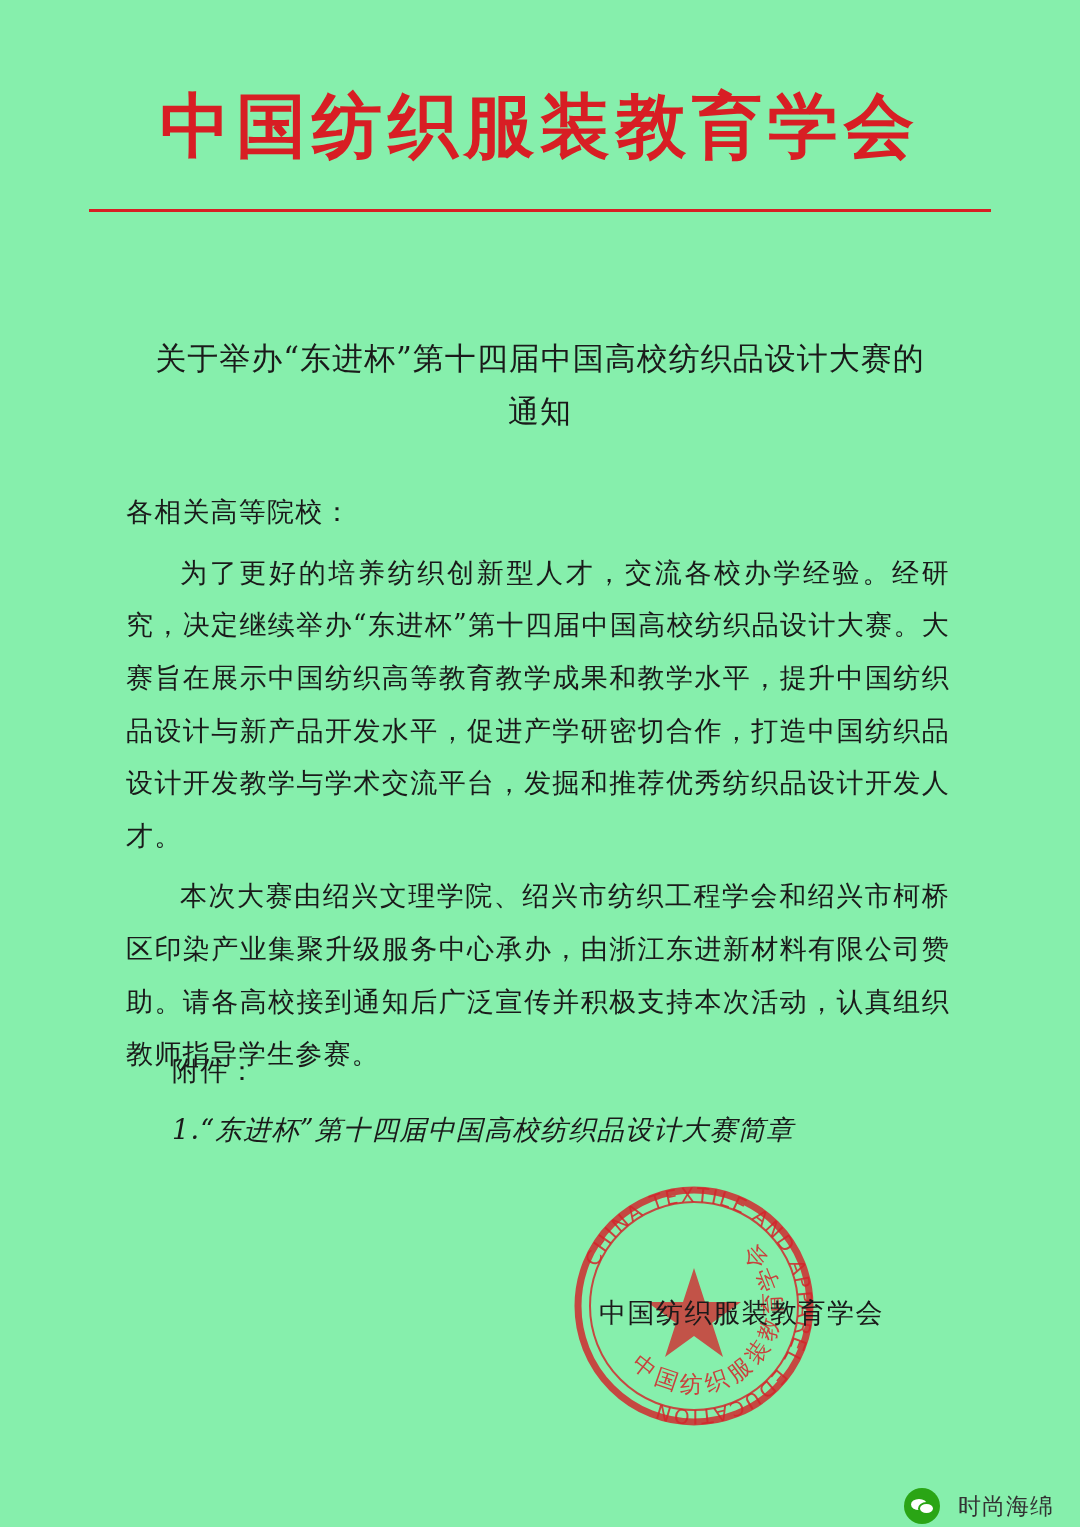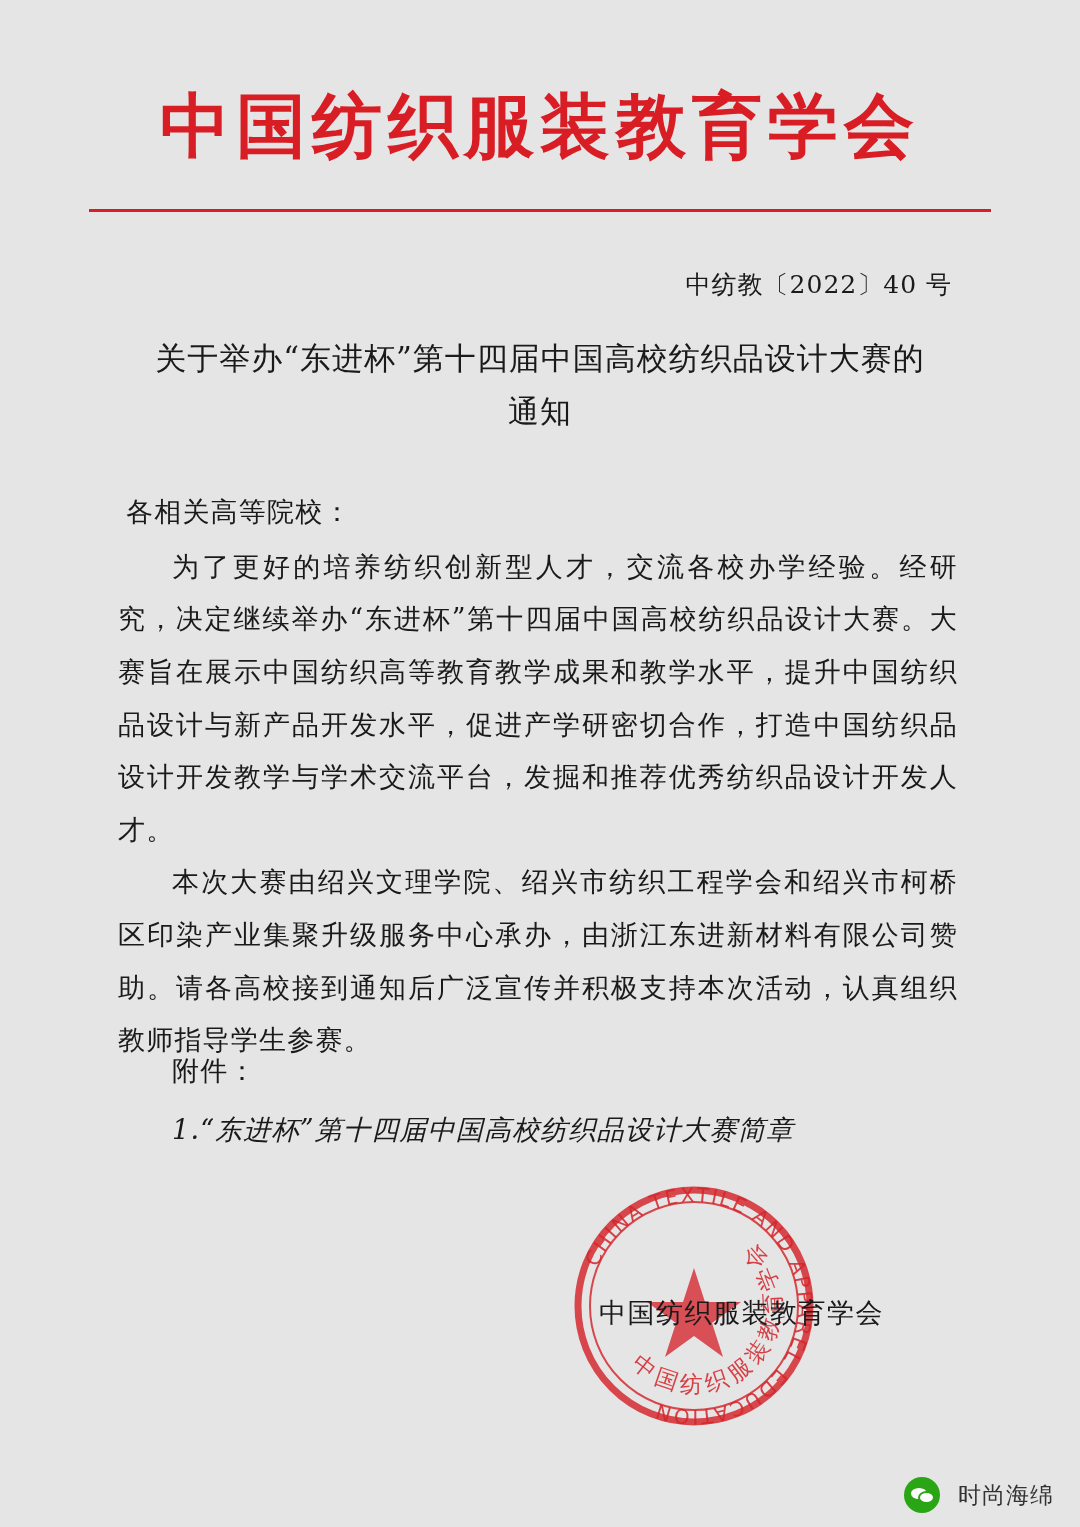--- a/index.html
+++ b/index.html
@@ -12,21 +12,21 @@
     height: 1527px;
     position: relative;
     font-family: "DejaVu Serif", "Liberation Serif", serif;
     color: #1a1a1a;
     overflow: hidden;
   }
 
   .page {
     position: absolute;
     inset: 0;
-    background: #e5e5e5;
+    background: #86efac;
   }
 
   
   .letterhead {
     position: absolute;
     top: 86px;
     left: 0;
     width: 100%;
     text-align: center;
   }
@@ -78,21 +78,21 @@
     width: 840px;
     font-size: 27px;
     line-height: 1.95;
     letter-spacing: 1.2px;
     text-align: justify;
   }
   .salutation {
     margin: 0 0 2px 8px;
   }
   .para {
-    margin: 0;
+    margin: 8px;
     text-indent: 2em;
   }
 
   
   .attach-block {
     position: absolute;
     top: 1048px;
     left: 118px;
     width: 840px;
     font-size: 27px;
@@ -128,21 +128,21 @@
     left: 560px;
     width: 268px;
     height: 268px;
     pointer-events: none;
   }
   .seal svg { display: block; }
 
   
   .footer-brand {
     position: absolute;
-    bottom: 14px;
+    bottom: 3px;
     right: 26px;
     display: flex;
     align-items: center;
     gap: 18px;
   }
   .wechat-badge {
     width: 36px;
     height: 36px;
     border-radius: 50%;
     background: #2aa515;
@@ -176,21 +176,20 @@
 </head>
 <body>
 
 <div class="page">
 
   <div class="letterhead">
     <div class="letterhead-title">中国纺织服装教育学会</div>
     <div class="letterhead-rule"></div>
   </div>
 
-  <div class="doc-number">中纺教〔2022〕40 号</div>
 
   <div class="doc-title">
     <span>关于举办“东进杯”第十四届中国高校纺织品设计大赛的</span>
     <span class="line2">通知</span>
   </div>
 
   <div class="body-block">
     <p class="salutation">各相关高等院校：</p>
     <p class="para">为了更好的培养纺织创新型人才，交流各校办学经验。经研究，决定继续举办“东进杯”第十四届中国高校纺织品设计大赛。大赛旨在展示中国纺织高等教育教学成果和教学水平，提升中国纺织品设计与新产品开发水平，促进产学研密切合作，打造中国纺织品设计开发教学与学术交流平台，发掘和推荐优秀纺织品设计开发人才。</p>
     <p class="para">本次大赛由绍兴文理学院、绍兴市纺织工程学会和绍兴市柯桥区印染产业集聚升级服务中心承办，由浙江东进新材料有限公司赞助。请各高校接到通知后广泛宣传并积极支持本次活动，认真组织教师指导学生参赛。</p>

